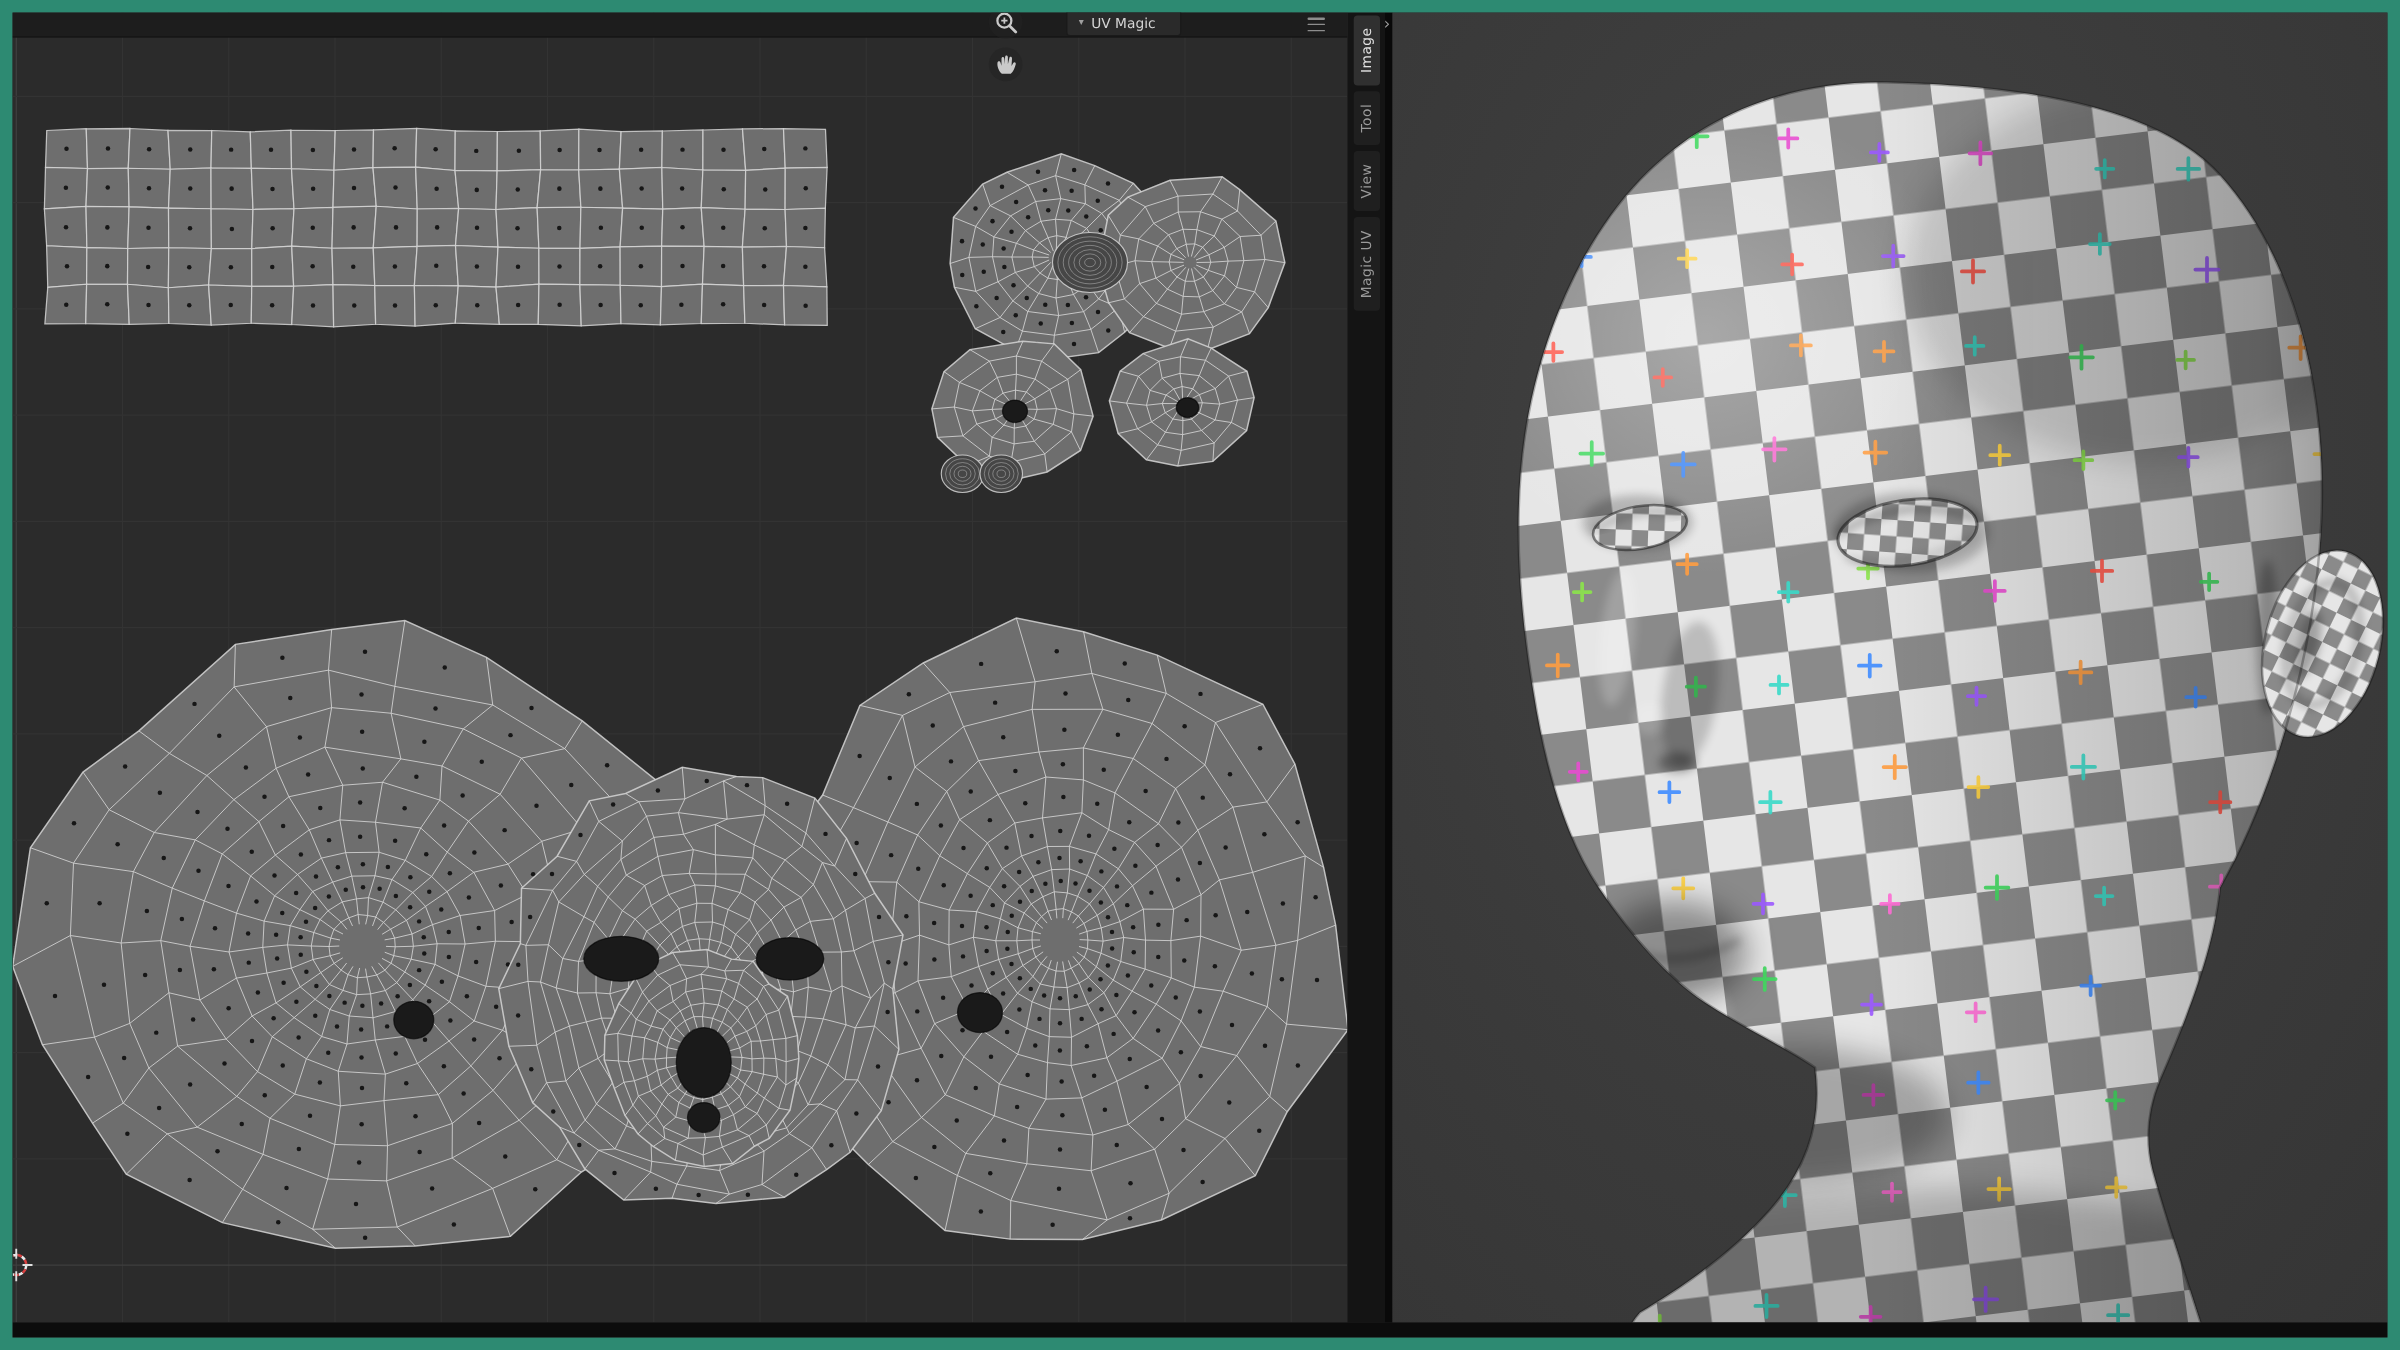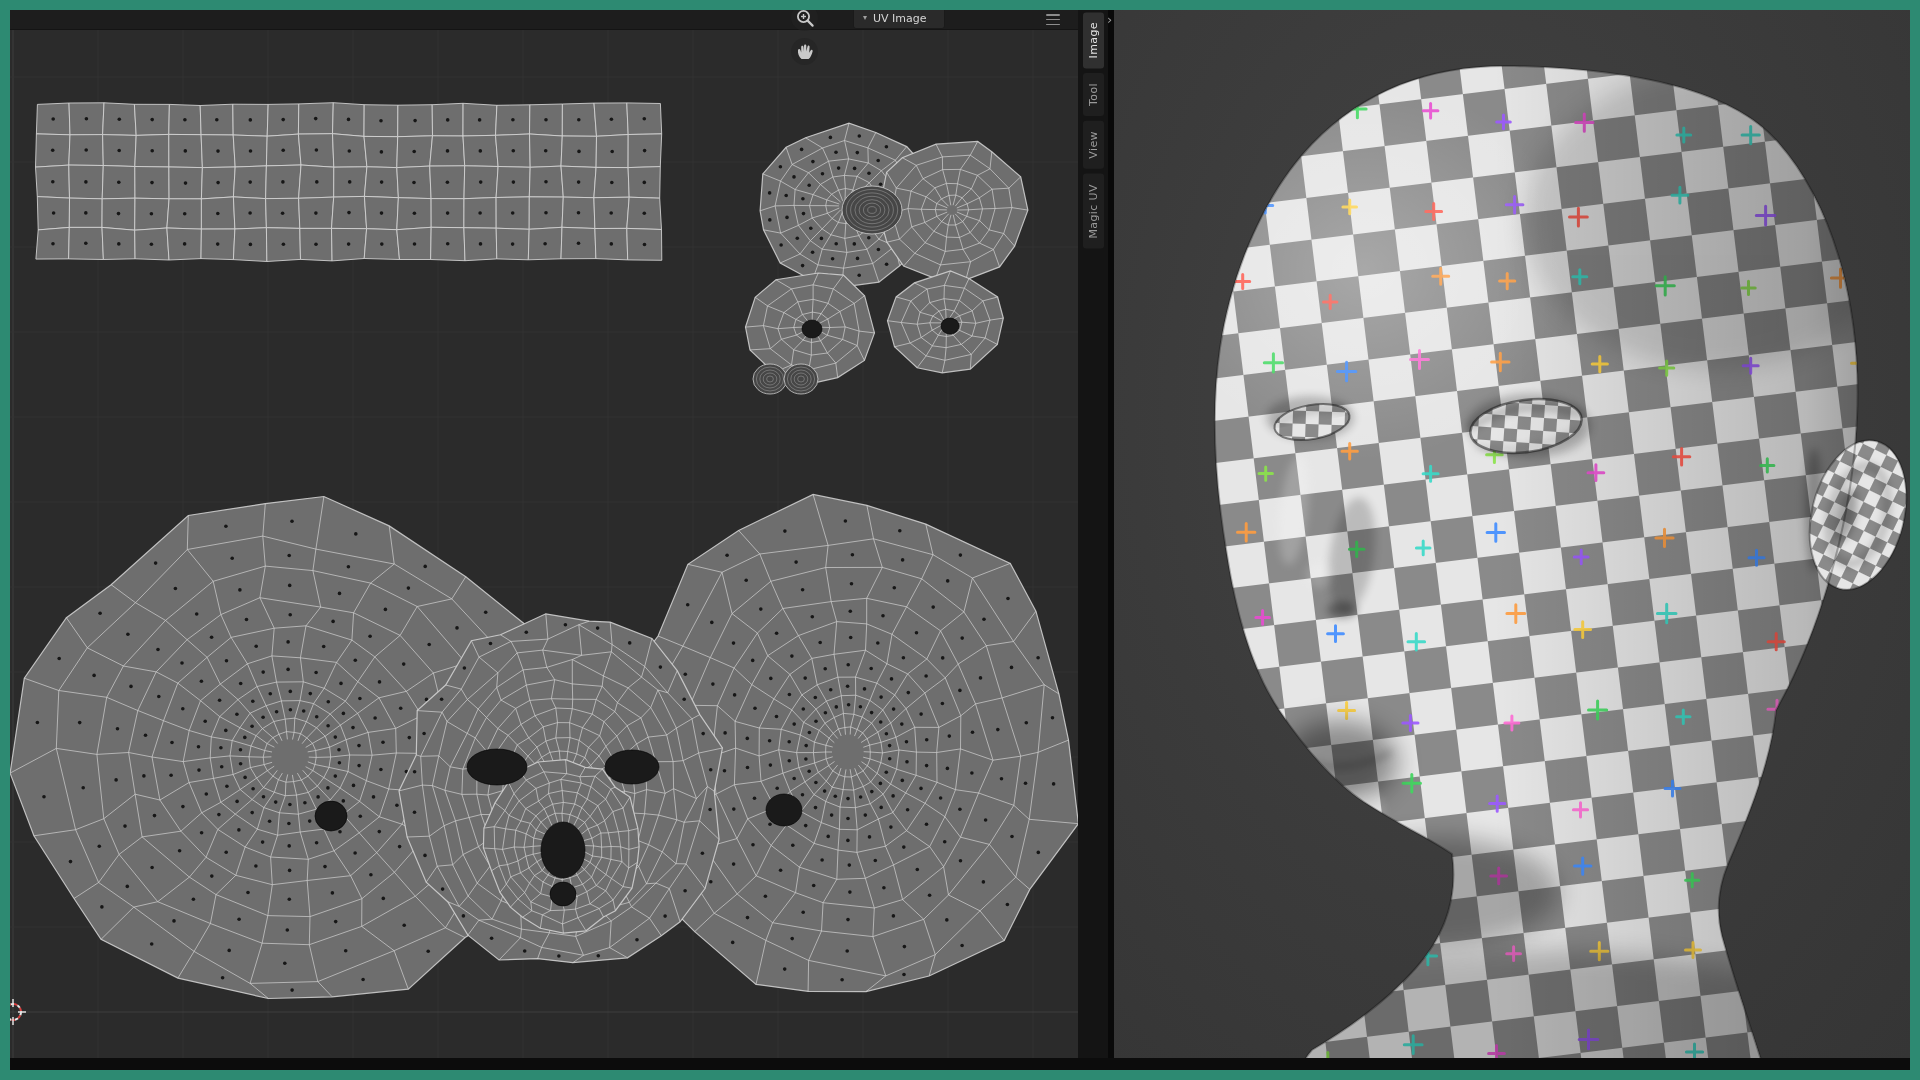--- a/index.html
+++ b/index.html
@@ -955,21 +955,21 @@
             <line x1="-13" y1="0" x2="-5" y2="0" stroke="#e0e0e0" stroke-width="1.5"></line>
             <line x1="5" y1="0" x2="13" y2="0" stroke="#e0e0e0" stroke-width="1.5"></line>
             <line x1="0" y1="-13" x2="0" y2="-5" stroke="#e0e0e0" stroke-width="1.5"></line>
             <line x1="0" y1="5" x2="0" y2="13" stroke="#e0e0e0" stroke-width="1.5"></line>
           </g>
         </svg>
 
       <div class="uv-header">
         <div class="mode-pill">
           <span class="chev">▾</span>
-          <span>UV Image</span>
+          <span>UV Magic</span>
         </div>
         <div class="menu-icon">
           <span></span>
             <span></span>
             <span></span>
         </div>
       </div>
 
       <div class="gizmo zoom">
         <svg width="22" height="22" viewBox="-11 -11 22 22">

